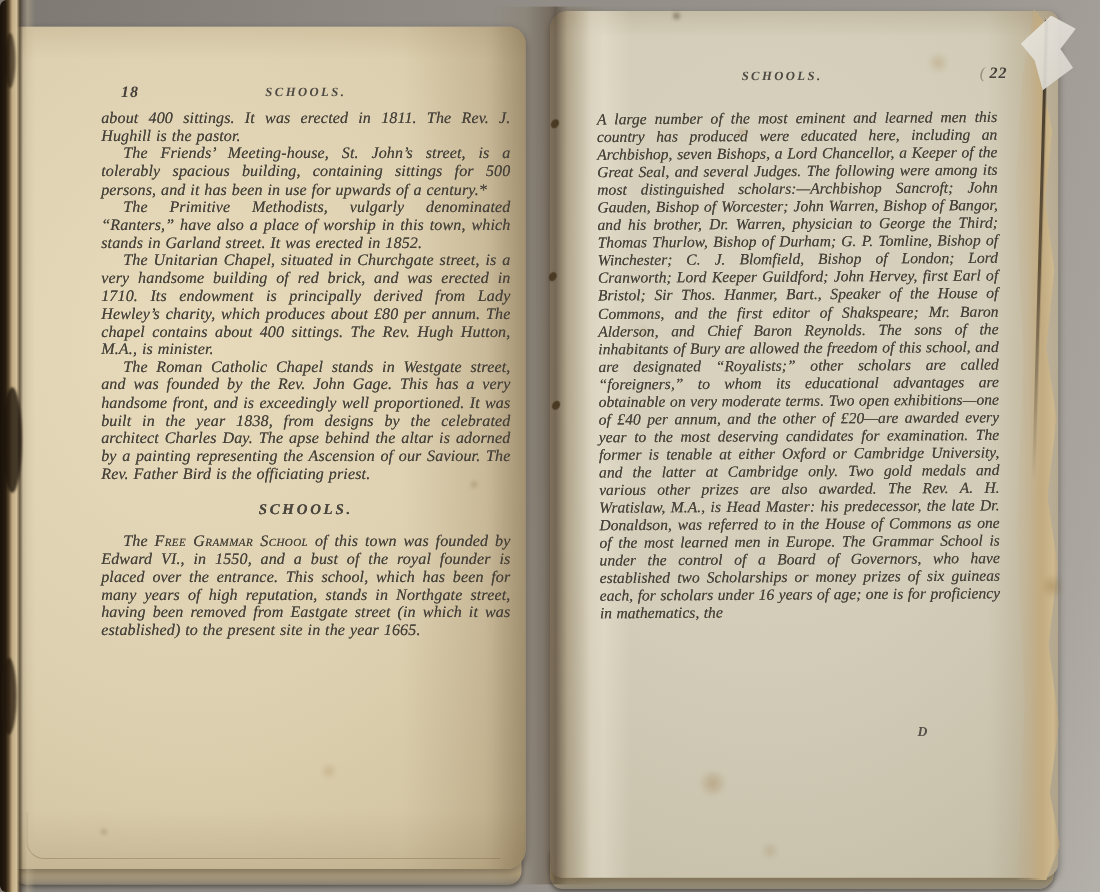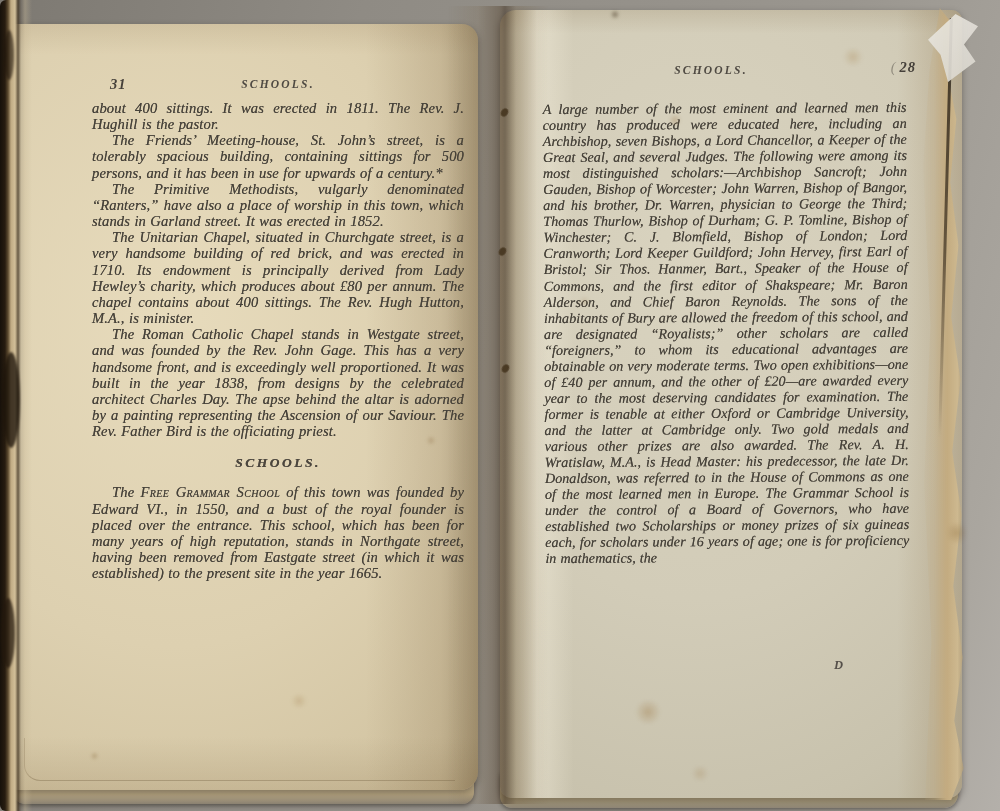--- a/index.html
+++ b/index.html
@@ -155,42 +155,42 @@
 
 <div class="scene">
 
   <div class="stack stack-left"></div>
   <div class="stack stack-right"></div>
 
   <div class="page page-left">
     <div class="curl-line"></div>
 
     <div class="header-row hl">
-      <span class="pageno pageno-l">31</span>
+      <span class="pageno pageno-l">18</span>
       <span class="runhead">SCHOOLS.</span>
     </div>
 
     <div class="textcol tc-left">
       <p class="para">about 400 sittings.  It was erected in 1811.  The Rev. J. Hughill is the pastor.</p>
       <p class="para ind">The Friends’ Meeting-house, St. John’s street, is a tolerably spacious building, containing sittings for 500 persons, and it has been in use for upwards of a century.*</p>
       <p class="para ind">The Primitive Methodists, vulgarly denominated “Ranters,” have also a place of worship in this town, which stands in Garland street.  It was erected in 1852.</p>
       <p class="para ind">The Unitarian Chapel, situated in Churchgate street, is a very handsome building of red brick, and was erected in 1710.  Its endowment is principally derived from Lady Hewley’s charity, which produces about £80 per annum.  The chapel contains about 400 sittings.  The Rev. Hugh Hutton, M.A., is minister.</p>
       <p class="para ind">The Roman Catholic Chapel stands in Westgate street, and was founded by the Rev. John Gage. This has a very handsome front, and is exceedingly well proportioned.  It was built in the year 1838, from designs by the celebrated architect Charles Day.  The apse behind the altar is adorned by a painting representing the Ascension of our Saviour. The Rev. Father Bird is the officiating priest.</p>
 
       <p class="para sec-heading">SCHOOLS.</p>
 
       <p class="para ind"><span>The </span><span class="sc">Free Grammar School</span><span> of this town was founded by Edward VI., in 1550, and a bust of the royal founder is placed over the entrance.  This school, which has been for many years of high reputation, stands in Northgate street, having been removed from Eastgate street (in which it was established) to the present site in the year 1665.</span></p>
     </div>
   </div>
 
   <div class="page page-right">
 
     <div class="header-row hr">
       <span class="runhead">SCHOOLS.</span>
-      <span class="pageno pageno-r"><span class="pn-prefix">(</span><span>28</span></span>
+      <span class="pageno pageno-r"><span class="pn-prefix">(</span><span>22</span></span>
     </div>
 
     <div class="textcol tc-right">
       <p class="para">A large number of the most eminent and learned men this country has produced were educated here, including an Archbishop, seven Bishops, a Lord Chancellor, a Keeper of the Great Seal, and several Judges.  The following were among its most distinguished scholars:—Archbishop Sancroft; John Gauden, Bishop of Worcester; John Warren, Bishop of Bangor, and his brother, Dr. Warren, physician to George the Third; Thomas Thurlow, Bishop of Durham; G. P. Tomline, Bishop of Winchester; C. J. Blomfield, Bishop of London; Lord Cranworth; Lord Keeper Guildford; John Hervey, first Earl of Bristol; Sir Thos. Hanmer, Bart., Speaker of the House of Commons, and the first editor of Shakspeare; Mr. Baron Alderson, and Chief Baron Reynolds.  The sons of the inhabitants of Bury are allowed the freedom of this school, and are designated “Royalists;” other scholars are called “foreigners,” to whom its educational advantages are obtainable on very moderate terms.  Two open exhibitions—one of £40 per annum, and the other of £20—are awarded every year to the most deserving candidates for examination.  The former is tenable at either Oxford or Cambridge University, and the latter at Cambridge only.  Two gold medals and various other prizes are also awarded.  The Rev. A. H. Wratislaw, M.A., is Head Master: his predecessor, the late Dr. Donaldson, was referred to in the House of Commons as one of the most learned men in Europe.  The Grammar School is under the control of a Board of Governors, who have established two Scholarships or money prizes of six guineas each, for scholars under 16 years of age; one is for proficiency in mathematics, the</p>
     </div>
 
     <span class="sig">D</span>
   </div>
 
   <div class="gutter"></div>

